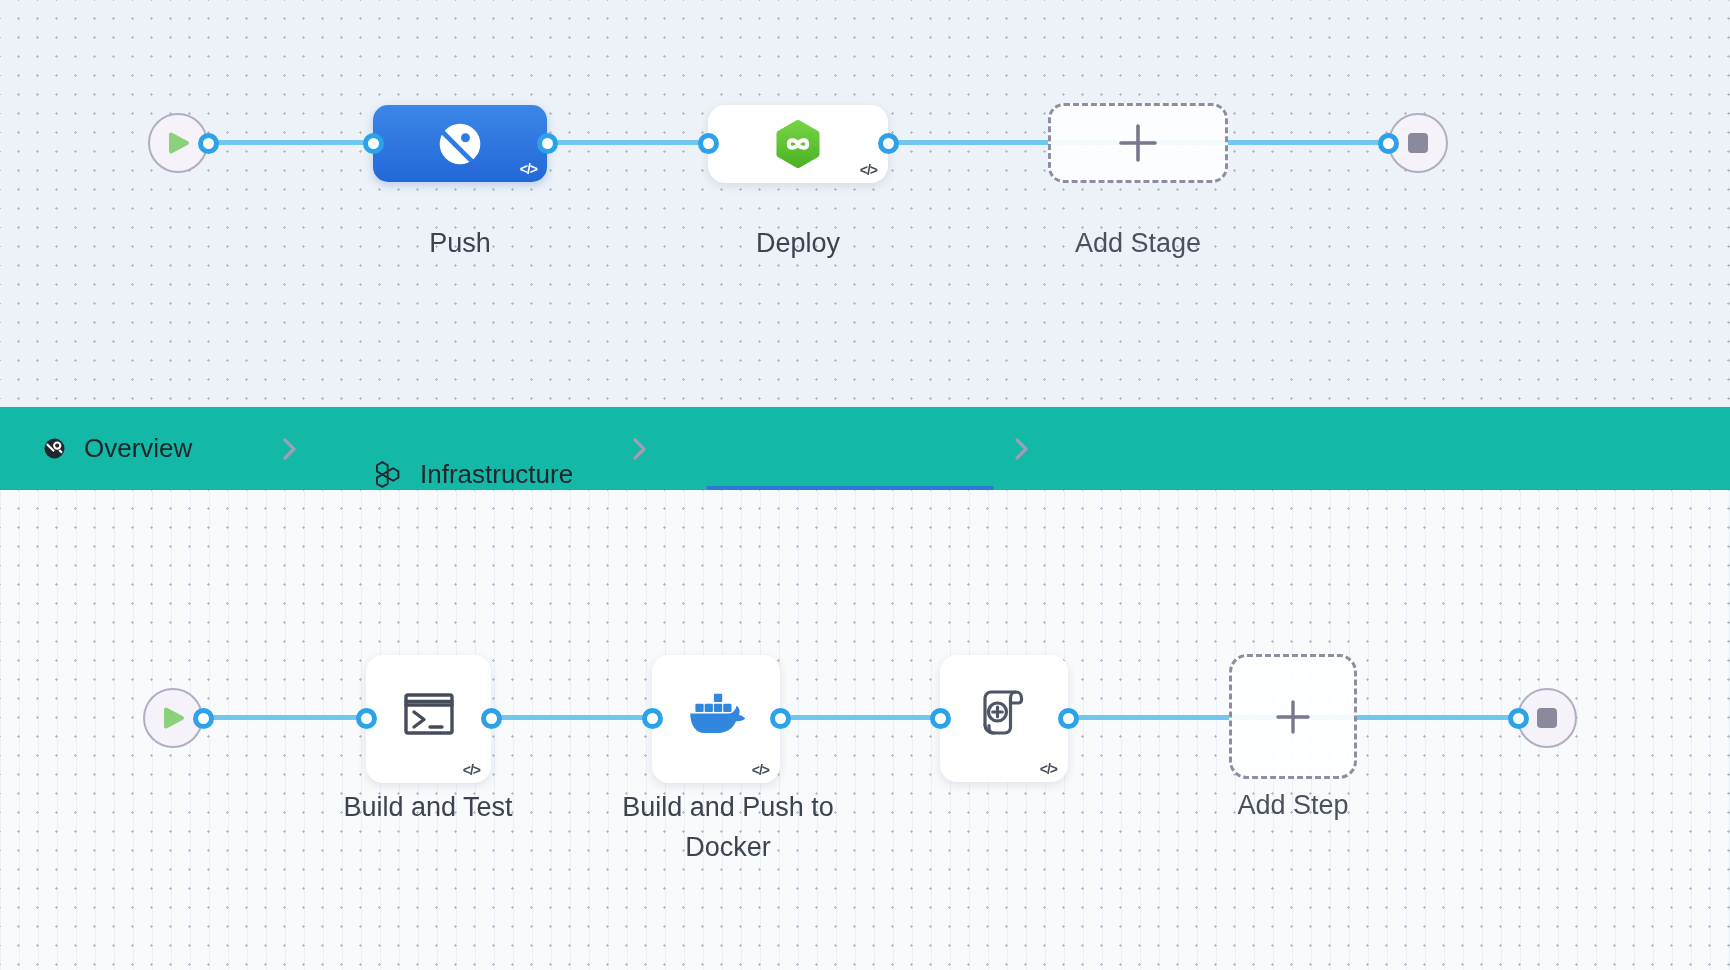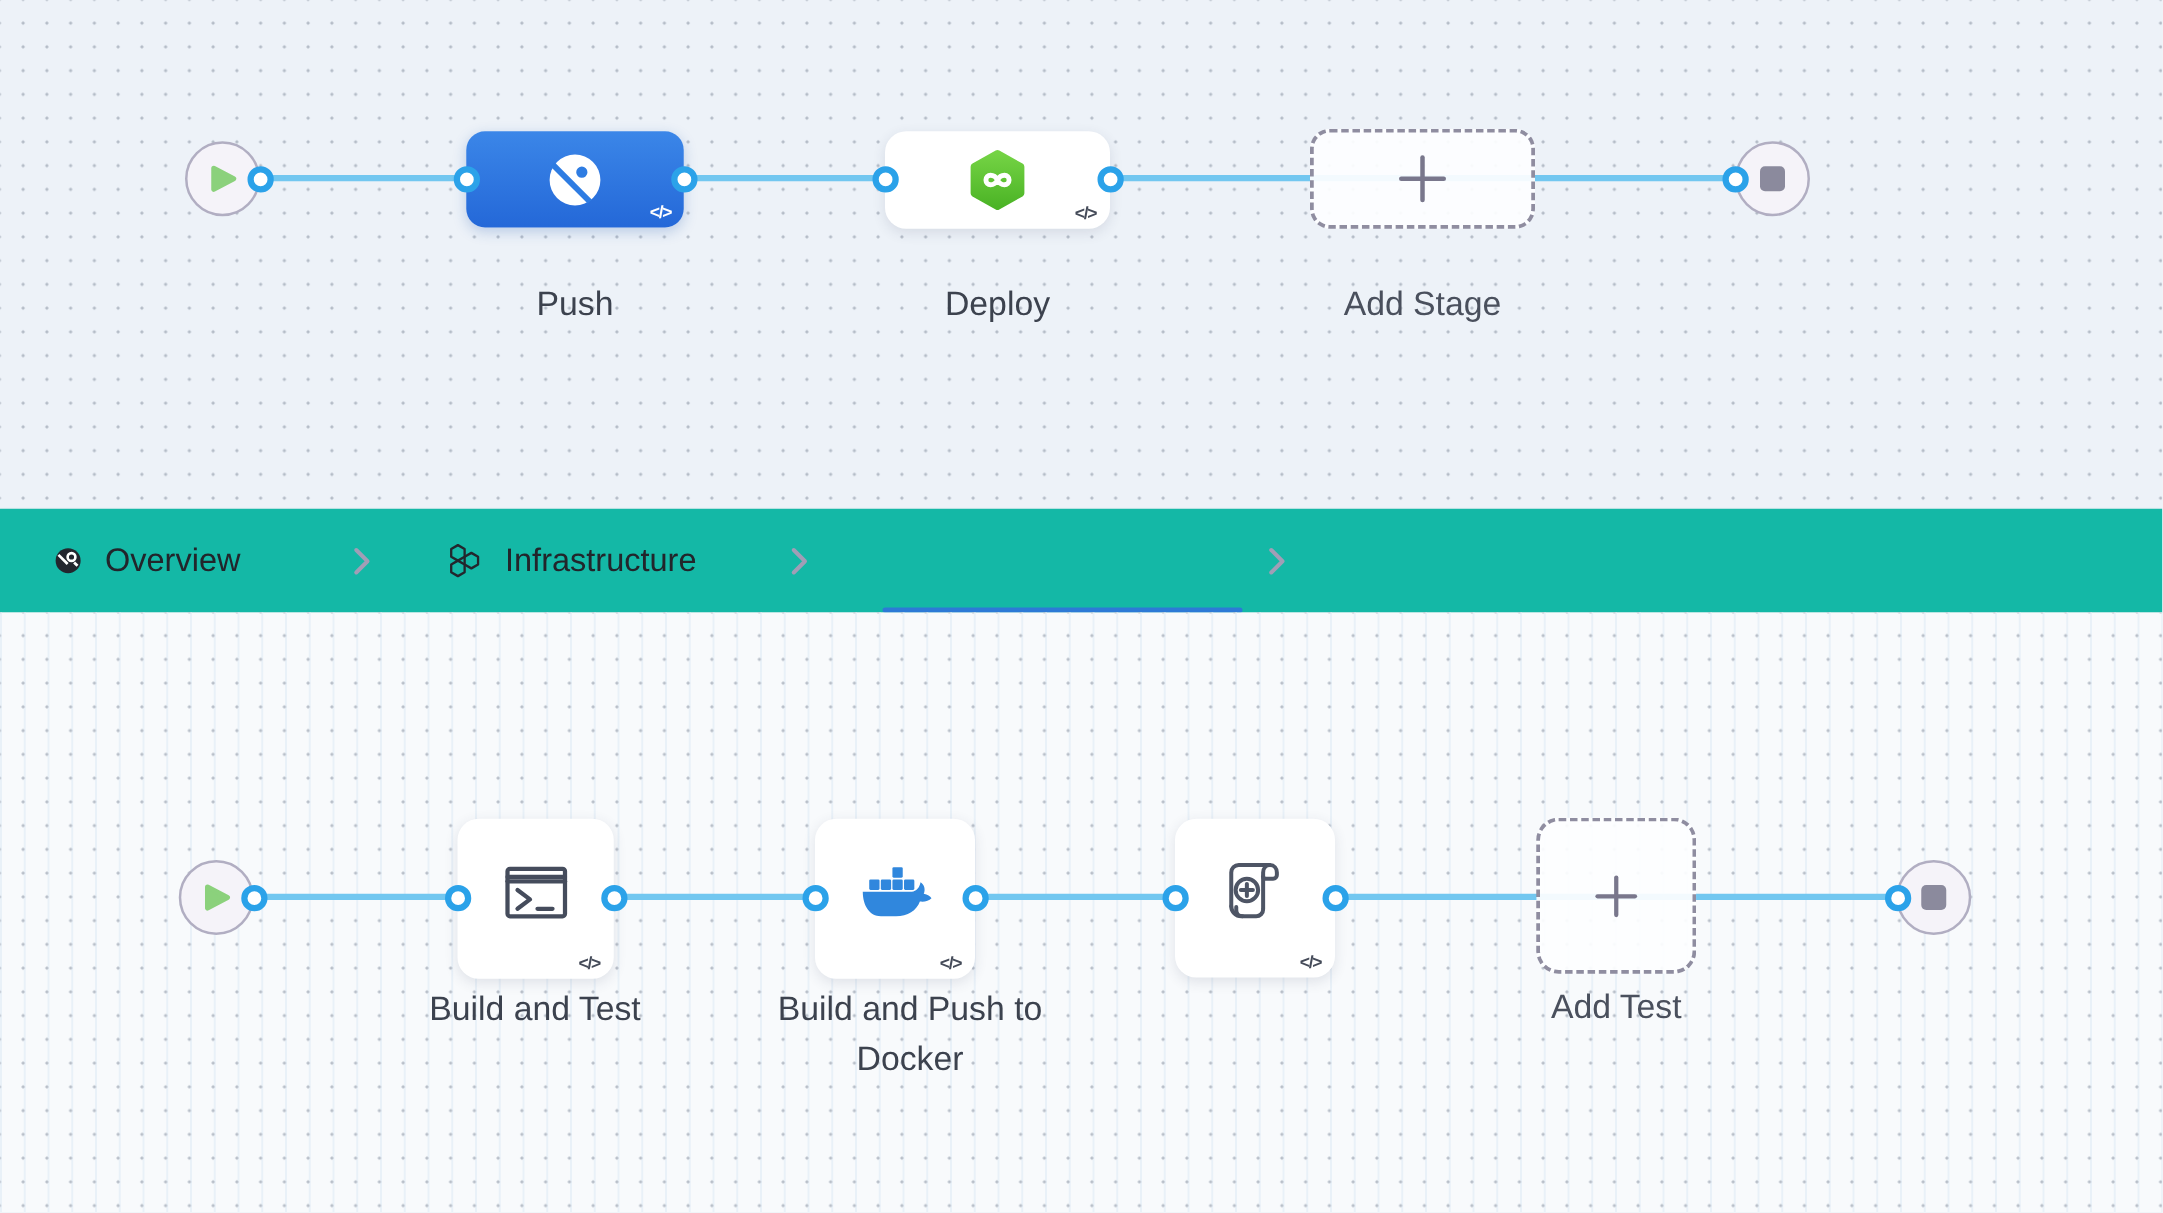--- a/index.html
+++ b/index.html
@@ -146,21 +146,21 @@
       </span>
       <span class="tab-label">Overview</span>
     </div>
 
     <span class="chevron-sep" style="left:280px;">
       <svg width="20" height="28" viewBox="0 0 20 28">
           <path d="M5,5 L14,14 L5,23" fill="none" stroke="#a09eb6" stroke-width="3.2" stroke-linecap="round" stroke-linejoin="round"></path>
         </svg>
     </span>
 
-    <div class="tab" style="left:356px;">
+    <div class="tab" style="left:372px;align-items:flex-end;">
       <span class="icon-center">
         <svg width="31" height="31" viewBox="0 0 30 30" fill="none" stroke="#23262d" stroke-width="1.8" stroke-linejoin="round">
           <path d="M10,3 L15.2,6 V12 L10,15 L4.8,12 V6 Z"></path>
           <path d="M10,15 L15.2,18 V24 L10,27 L4.8,24 V18 Z"></path>
           <path d="M20.4,9 L25.6,12 V18 L20.4,21 L15.2,18 V12 Z"></path>
         </svg>
       </span>
       <span class="tab-label">Infrastructure</span>
     </div>
 
@@ -251,21 +251,21 @@
     <div class="ghost-node" style="left:1229px;top:164px;width:122px;height:119px;border-radius:18px;">
       <span class="icon-center">
         <svg width="36" height="36" viewBox="0 0 36 36">
             <g stroke="#79778c" stroke-width="3.4" stroke-linecap="round">
               <line x1="18" y1="3" x2="18" y2="33"></line>
               <line x1="3" y1="18" x2="33" y2="18"></line>
             </g>
           </svg>
       </span>
     </div>
-    <div class="node-label ghost" style="left:1293px;top:295px;">Add Test</div>
+    <div class="node-label ghost" style="left:1293px;top:295px;">Add Step</div>
 
     <div class="endpoint" style="left:1517px;top:198px;">
       <span class="stop-square"></span>
     </div>
     <div class="port" style="left:1508px;top:218px;"></div>
   </div>
 
 </div>
 
 </body></html>

